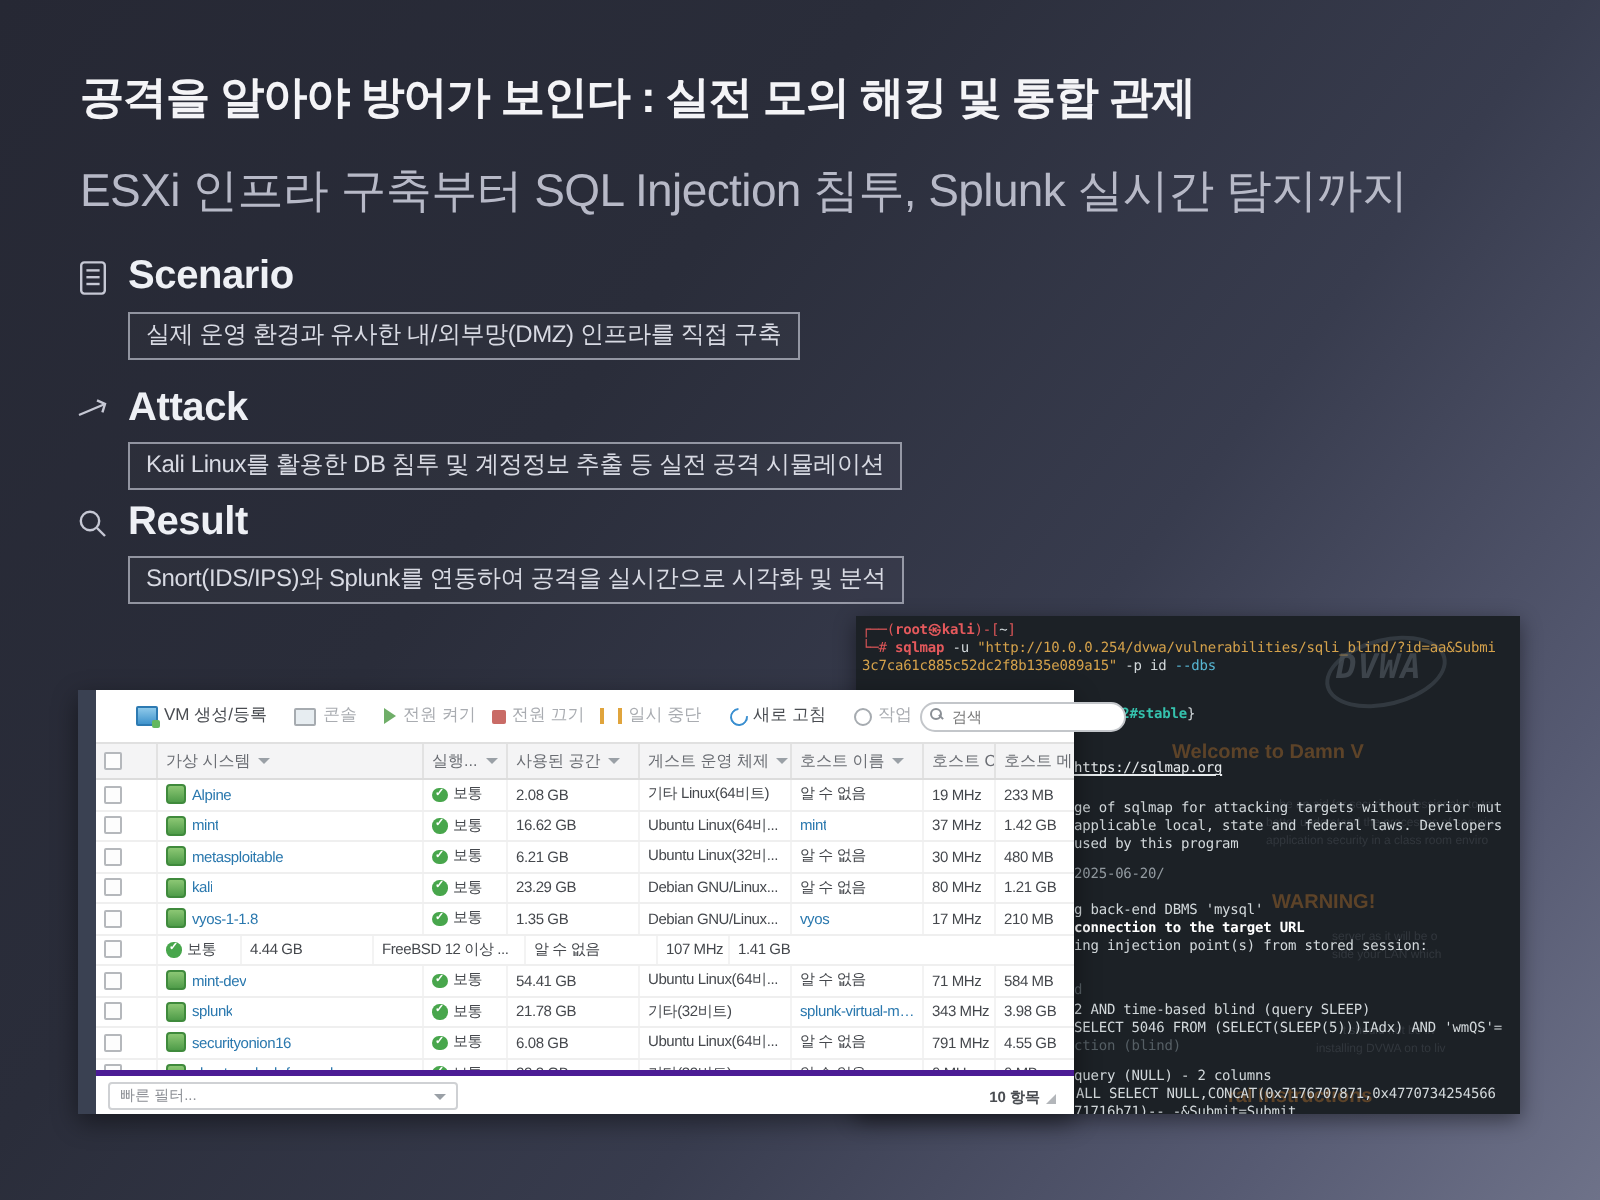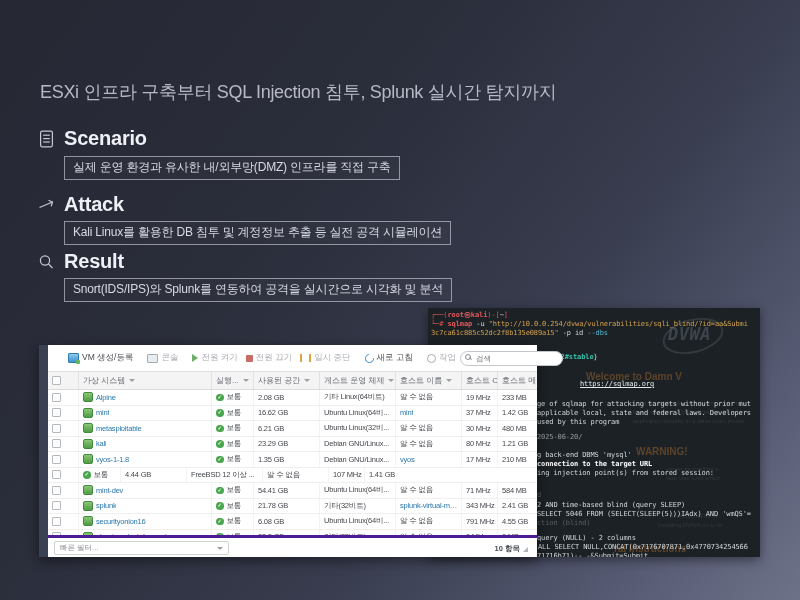--- a/index.html
+++ b/index.html
@@ -1,21 +1,21 @@
 <!DOCTYPE html>
 <html><head>
 <meta charset="utf-8">
 <style>
   html,body{margin:0;padding:0;background:#1e2028;}
   .slide{position:relative;width:800px;height:600px;overflow:hidden;
     font-family:"Liberation Sans",sans-serif;
     background:linear-gradient(128deg,#262834 0%,#2a2d3a 35%,#383c4e 62%,#565a72 85%,#6e7289 100%);}
   
   .title{position:absolute;left:40px;top:34px;font-size:22px;font-weight:700;color:#f4f4f7;letter-spacing:-0.5px;}
-  .subtitle{position:absolute;left:40px;top:80px;font-size:18px;font-weight:400;color:#b7b9c7;letter-spacing:-0.3px;}
+  .subtitle{position:absolute;left:40px;top:80px;font-size:23px;font-weight:400;color:#b7b9c7;letter-spacing:-0.3px;}
   .section-head{position:absolute;left:38px;display:flex;align-items:center;gap:9px;}
   .section-head .sec-icon{width:17px;height:18px;color:#c6c8d4;display:inline-flex;}
   .section-head .sec-title{font-size:20px;font-weight:700;color:#eef0f5;letter-spacing:-0.2px;}
   .section-desc{position:absolute;left:64px;display:inline-block;border:1px solid rgba(214,217,228,0.6);
     padding:2px 8px 3px;font-size:12px;color:#d8dae3;letter-spacing:-0.2px;background:rgba(255,255,255,0.02);}
   
   .terminal{position:absolute;left:428px;top:308px;width:332px;height:249px;background:#1c2126;
     box-shadow:0 3px 10px rgba(0,0,0,0.45);overflow:hidden;font-family:"DejaVu Sans Mono",monospace;}
   .tline{position:absolute;white-space:pre;font-size:7px;line-height:8px;letter-spacing:-0.1px;}
   .c-red{color:#dd5658;} .c-redb{color:#e5595c;font-weight:bold;}
@@ -69,20 +69,21 @@
     display:flex;align-items:center;padding:0 5px;box-sizing:border-box;color:#8b8e94;font-size:7.5px;}
   .quick-filter .caret{margin-left:auto;}
   .item-count{position:absolute;right:9px;top:6px;font-size:7.5px;color:#4a4d52;font-weight:bold;display:flex;align-items:center;gap:3px;}
   .resize-glyph{width:0;height:0;border-left:5px solid transparent;border-bottom:5px solid #b3b6ba;}
 </style>
 </head>
 <body>
 
 <div class="slide">
 
+  <div class="title">공격을 알아야 방어가 보인다 : 실전 모의 해킹 및 통합 관제</div>
   <div class="subtitle">ESXi 인프라 구축부터 SQL Injection 침투, Splunk 실시간 탐지까지</div>
 
   <div class="section-head" style="top:127px;">
     <span class="sec-icon">
       <svg width="17" height="18" viewBox="0 0 15 18" fill="none" stroke="currentColor" stroke-width="1.2">
         <rect x="1.6" y="1.2" width="11.8" height="15.6" rx="1.5"></rect>
         <line x1="4.2" y1="5.2" x2="10.8" y2="5.2"></line>
           <line x1="4.2" y1="8.6" x2="10.8" y2="8.6"></line>
           <line x1="4.2" y1="12" x2="10.8" y2="12"></line>
       </svg>
@@ -128,21 +129,21 @@
       </div>
     <div class="watermark" id="wm" style="left: 240px; top: 16px;">
       <span class="wm-ring"></span>
       <span>DVWA</span>
     </div>
     <div id="term-lines">
         <div class="tline" style="left: 3px; top: 3px;"><span class="c-red">┌──(</span><span class="c-redb">root㉿kali</span><span class="c-red">)-[</span><span class="c-fg">~</span><span class="c-red">]</span></div>
         <div class="tline" style="left: 3px; top: 12px;"><span class="c-red">└─</span><span class="c-red"># </span><span class="c-redb">sqlmap</span><span class="c-fg"> -u </span><span class="c-yellow">"http://10.0.0.254/dvwa/vulnerabilities/sqli_blind/?id=aa&amp;Submi</span></div>
         <div class="tline" style="left: 3px; top: 21px;"><span class="c-yellow">3c7ca61c885c52dc2f8b135e089a15"</span><span class="c-fg"> -p id </span><span class="c-teal">--dbs</span></div>
         <div class="tline" style="left: 112px; top: 45px;"><span class="c-fg">{</span><span class="c-green">1.9.2#stable</span><span class="c-fg">}</span></div>
-        <div class="tline" style="left: 109px; top: 72px; padding-left: 43px;"><span class="c-link">https://sqlmap.org</span></div>
+        <div class="tline" style="left: 109px; top: 72px;"><span class="c-link">https://sqlmap.org</span></div>
         <div class="tline" style="left: 109px; top: 92px;"><span class="c-fg">ge of sqlmap for attacking targets without prior mut</span></div>
         <div class="tline" style="left: 109px; top: 101px;"><span class="c-fg">applicable local, state and federal laws. Developers</span></div>
         <div class="tline" style="left: 109px; top: 110px;"><span class="c-fg">used by this program</span></div>
         <div class="tline" style="left: 109px; top: 125px;"><span class="c-gray">2025-06-20/</span></div>
         <div class="tline" style="left: 109px; top: 143px;"><span class="c-fg">g back-end DBMS 'mysql'</span></div>
         <div class="tline" style="left: 109px; top: 152px;"><span class="c-boldfg">connection to the target URL</span></div>
         <div class="tline" style="left: 109px; top: 161px;"><span class="c-fg">ing injection point(s) from stored session:</span></div>
         <div class="tline" style="left: 109px; top: 183px;"><span class="c-dim">d</span></div>
         <div class="tline" style="left: 109px; top: 193px;"><span class="c-fg">2 AND time-based blind (query SLEEP)</span></div>
         <div class="tline" style="left: 109px; top: 202px;"><span class="c-fg">SELECT 5046 FROM (SELECT(SLEEP(5)))IAdx) AND 'wmQS'=</span></div>
@@ -360,21 +361,21 @@
             <div class="cell" style="width: 42px; flex: 0 0 auto;">
               <span class="status-dot">✓</span>
               <span>보통</span>
             </div>
             <div class="cell" style="width: 66px; flex: 0 0 auto;">21.78 GB</div>
             <div class="cell" style="width: 76px; flex: 0 0 auto;">기타(32비트)</div>
             <div class="cell" style="width: 66px; flex: 0 0 auto;">
               <span class="vm-link">splunk-virtual-mac...</span>
             </div>
             <div class="cell" style="width: 36px; flex: 0 0 auto;">343 MHz</div>
-            <div class="cell" style="width: 40px; flex: 0 0 auto;">2.41 GB</div>
+            <div class="cell" style="width: 40px; flex: 0 0 auto;">3.98 GB</div>
           </div>
           <div class="vm-row">
             <div class="cell" style="width: 30px; flex: 0 0 auto;">
               <span class="checkbox"></span>
             </div>
             <div class="cell" style="width: 133px; flex: 0 0 auto;">
               <span class="vm-ico"></span>
               <span class="vm-link">securityonion16</span>
             </div>
             <div class="cell" style="width: 42px; flex: 0 0 auto;">

